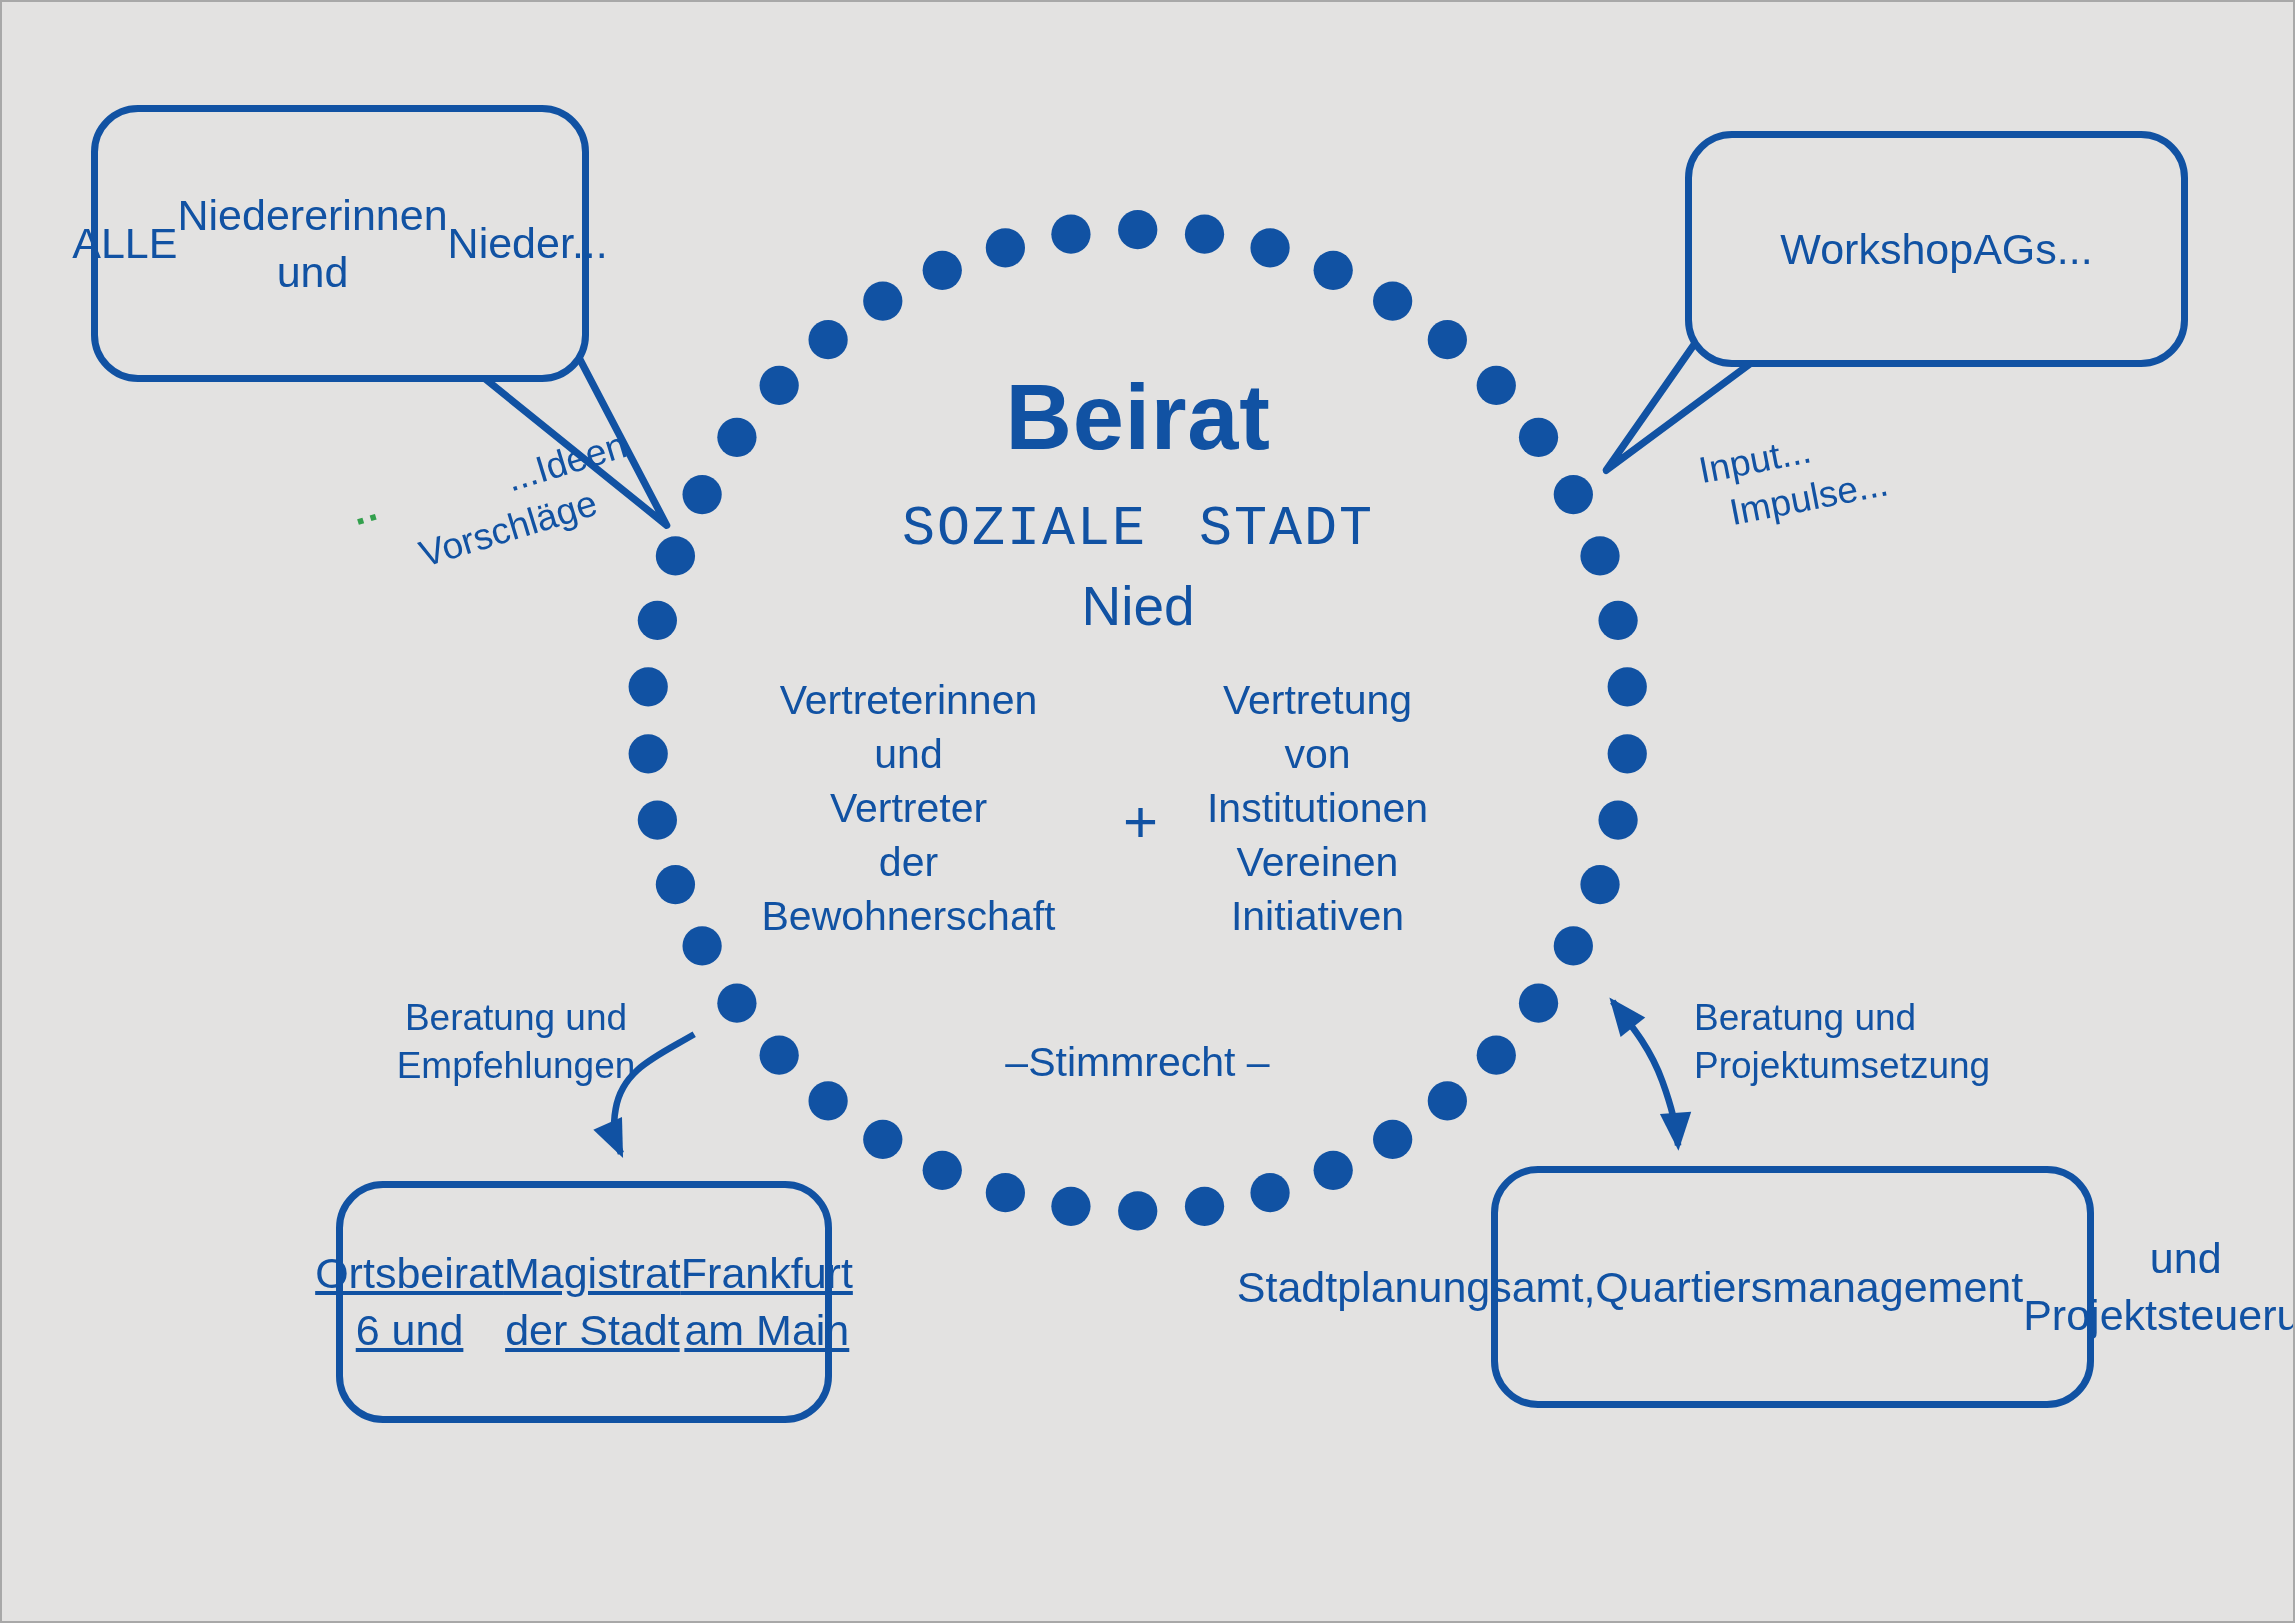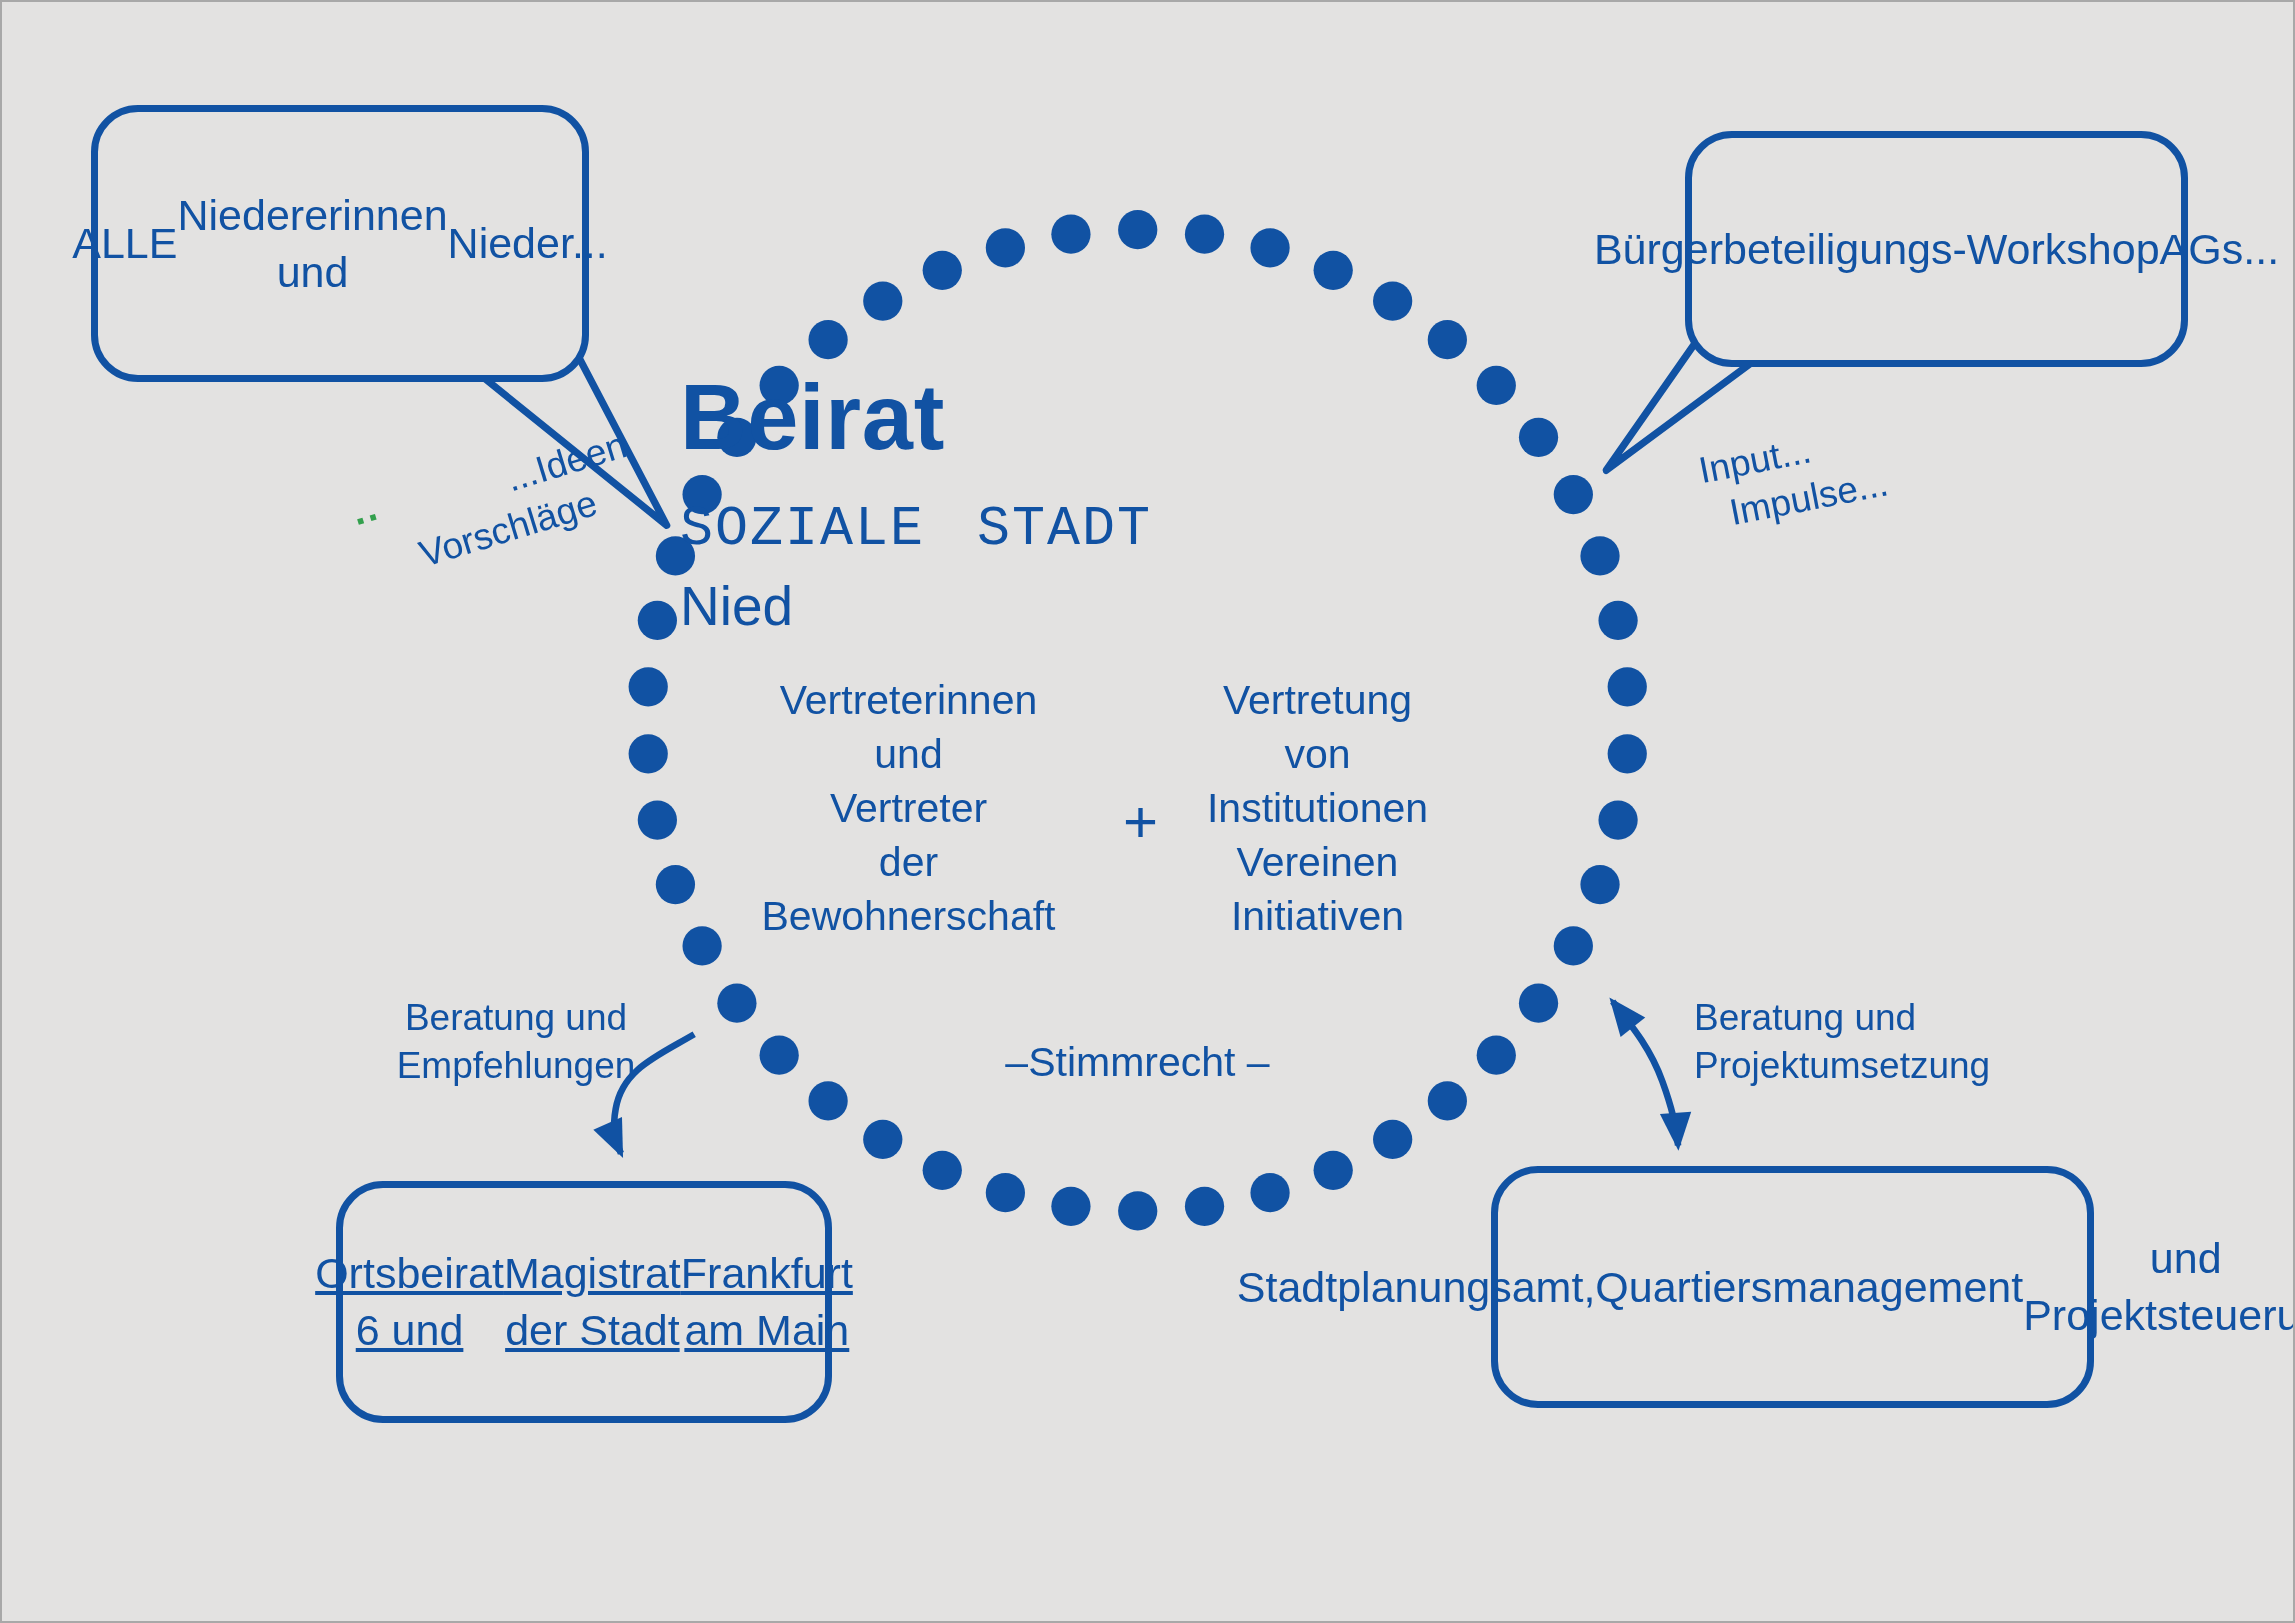--- a/index.html
+++ b/index.html
@@ -22,21 +22,21 @@
     position: absolute;
     left: 0; top: 0;
     width: 2295px; height: 1623px;
     z-index: 1;
   }
   .abs { position: absolute; }
 
   
   .center-block {
     left: 678px; top: 363px; width: 916px;
-    text-align: left; z-index: 2;
+    text-align: center; z-index: 2;
   }
   .title {
     font-size: 92px; font-weight: bold; letter-spacing: 0.7px;
   }
   .subtitle1 {
     font-size: 55px; margin-top: 28px; letter-spacing: 2px; word-spacing: 17px; font-family: Liberation Mono, monospace;
   }
   .subtitle2 {
     font-size: 55px; margin-top: 13px;
   }
@@ -191,21 +191,20 @@
 
   <div class="abs stimmrecht">–Stimmrecht –</div>
 
   <div class="bubble bubble-tl">
     <div>ALLE</div>
     <div>Niedererinnen und</div>
     <div>Nieder...</div>
   </div>
 
   <div class="bubble bubble-tr">
-    <div>Bürgerbeteiligungs-</div>
     <div>Workshop</div>
     <div>AGs...</div>
   </div>
 
   <div class="bubble box-bl">
     <div>Ortsbeirat 6 und</div>
     <div>Magistrat der Stadt</div>
     <div>Frankfurt am Main</div>
   </div>
 

